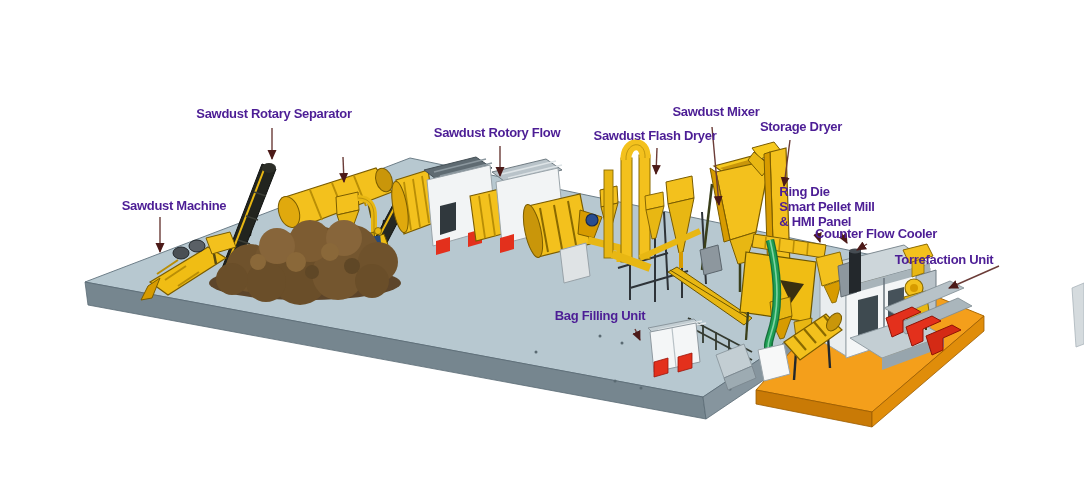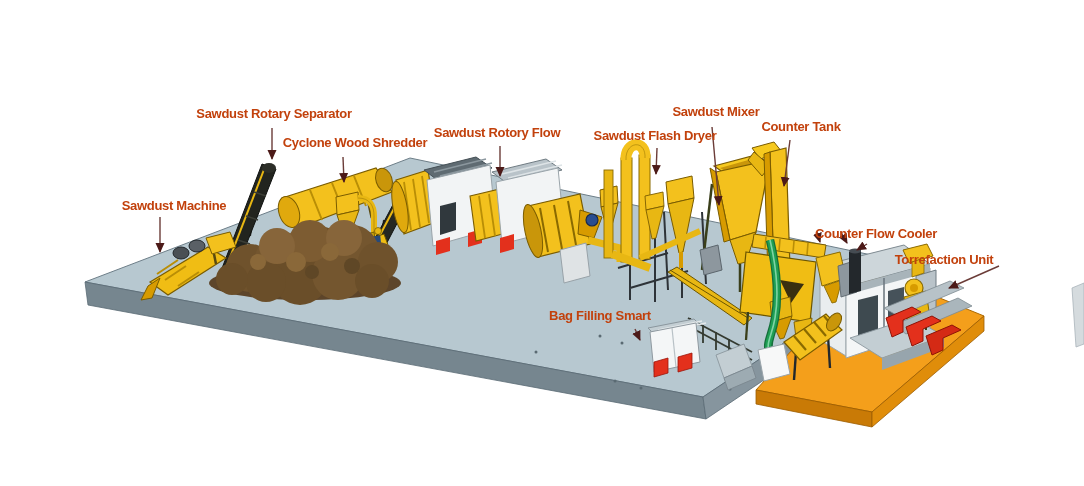--- a/index.html
+++ b/index.html
@@ -3,21 +3,21 @@
 <meta charset="utf-8">
 <style>
   html,body{margin:0;padding:0;background:#fff;}
   .stage{
     position:relative;width:1084px;height:486px;background:#ffffff;overflow:hidden;
     font-family:"Liberation Sans","DejaVu Sans",sans-serif;
   }
   .scene{position:absolute;left:0;top:0;width:1084px;height:486px;}
   .label{
     position:absolute;transform:translateX(-50%);
-    color:#c2410c;font-weight:700;font-size:13px;letter-spacing:-0.3px;
+    color:#4c1d95;font-weight:700;font-size:13px;letter-spacing:-0.3px;
     line-height:15px;white-space:pre-line;
   }
 </style>
 </head>
 <body>
 
 <div class="stage">
 
 <svg class="scene" viewBox="0 0 1084 486">
   <defs>
@@ -295,22 +295,24 @@
     <line x1="817" y1="232" x2="820" y2="242" marker-end="url(#arrow)"></line>
     <line x1="841" y1="232" x2="847" y2="243" marker-end="url(#arrow)"></line>
     <line x1="867" y1="244" x2="857" y2="250" marker-end="url(#arrow)"></line>
     <line x1="999" y1="266" x2="949" y2="288" marker-end="url(#arrow)"></line>
     <line x1="635" y1="329" x2="640" y2="340" marker-end="url(#arrow)"></line>
   </g>
 </svg>
 
 <div class="label" style="left:174px;top:198px">Sawdust Machine</div>
 <div class="label" style="left:274px;top:106px">Sawdust Rotary Separator</div>
-<div class="label" style="left:355px;top:135px">Cyclone Wood Shredder</div>
 <div class="label" style="left:497px;top:125px">Sawdust Rotory Flow</div>
 <div class="label" style="left:655px;top:128px">Sawdust Flash Dryer</div>
 <div class="label" style="left:716px;top:104px">Sawdust Mixer</div>
-<div class="label" style="left:801px;top:119px">Counter Tank</div>
+<div class="label" style="left:801px;top:119px">Storage Dryer</div>
+<div class="label" style="left:827px;top:184px">Ring Die
+Smart Pellet Mill
+&amp; HMI Panel</div>
 <div class="label" style="left:876px;top:226px">Counter Flow Cooler</div>
 <div class="label" style="left:944px;top:252px">Torrefaction Unit</div>
-<div class="label" style="left:600px;top:308px">Bag Filling Smart</div>
+<div class="label" style="left:600px;top:308px">Bag Filling Unit</div>
 
 </div>
 
 </body></html>

